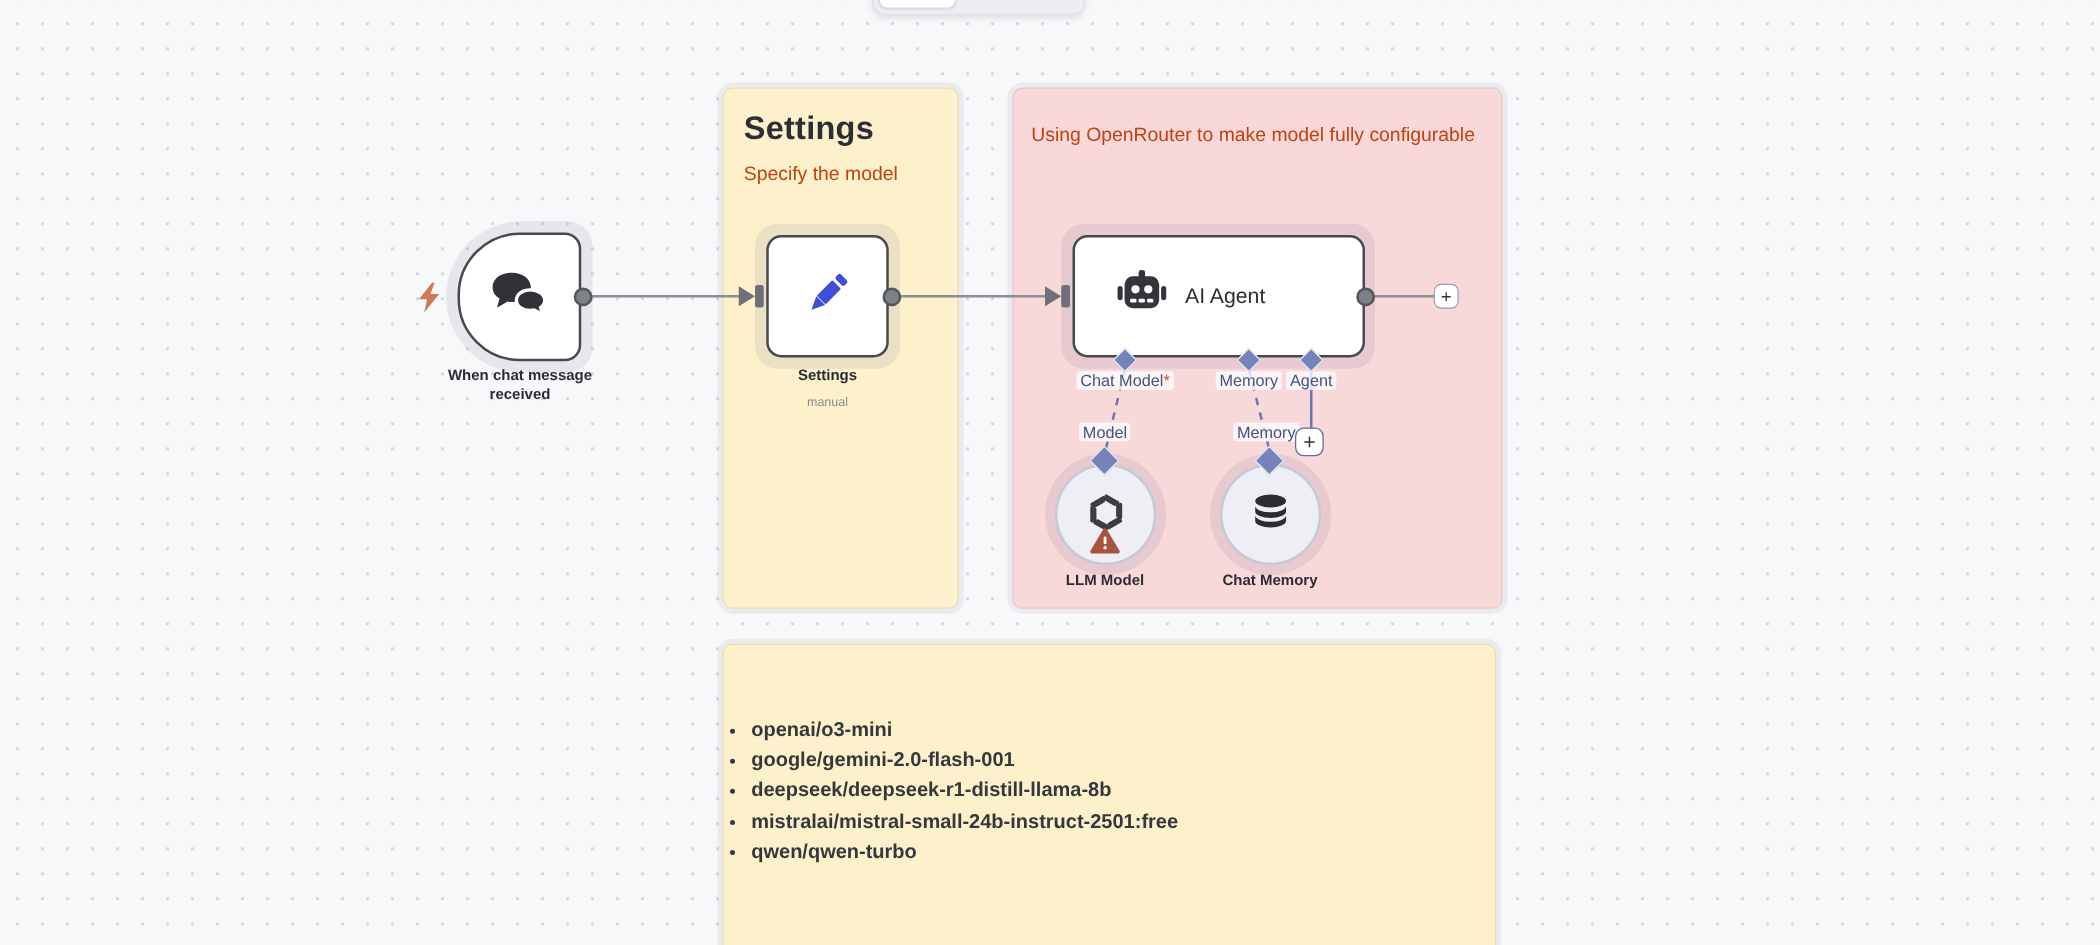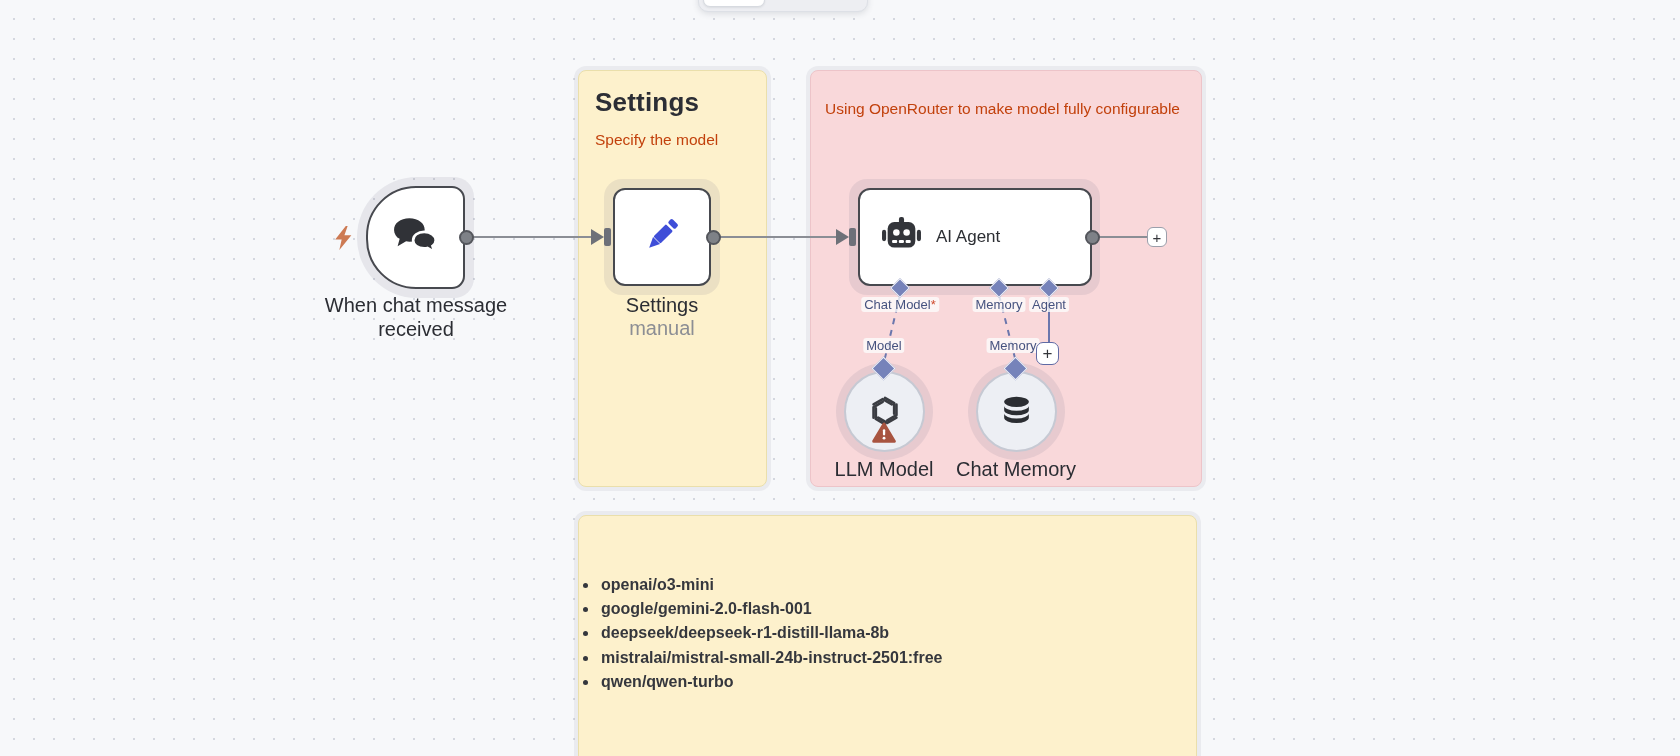--- a/index.html
+++ b/index.html
@@ -42,21 +42,21 @@
   .halo { position:absolute; background:rgba(105,110,135,.12); z-index:4; }
   .node { position:absolute; background:#ffffff; border:2.2px solid #47494f; z-index:4; }
   .halo-trigger { left:357px; top:177px; width:117px; height:121px; border-radius:60px 20px 20px 60px; }
   .node-trigger { left:366px; top:186px; width:99px;  height:103px; border-radius:50px 13px 13px 50px;
                   display:flex; align-items:center; justify-content:center; }
   .halo-settings { left:604px; top:179px; width:116px; height:116px; border-radius:18px; }
   .node-settings { left:613px; top:188px; width:98px; height:98px; border-radius:12px;
                    display:flex; align-items:center; justify-content:center; }
   .halo-agent { left:849px; top:179px; width:251px; height:116px; border-radius:18px; }
   .node-agent { left:858px; top:188px; width:234px; height:98px; border-radius:12px;
-                display:flex; align-items:center; padding-left:21px; gap:14px; }
+                display:flex; align-items:center; padding-left:33px; gap:14px; }
   .node-agent .agent-label { font-size:17px; color:#2c2e33; font-weight:500; }
 
   .halo-circ { border-radius:50%; width:97px; height:97px; }
   .halo-llm  { left:836px; top:363px; }
   .halo-mem  { left:968px; top:363px; }
   .node-circ { border-radius:50%; width:81px; height:81px; background:#edeff4;
                border:2px solid #c6c9d3; display:flex; align-items:center; justify-content:center; }
   .node-llm  { left:844px; top:371px; }
   .node-mem  { left:976px; top:371px; }
   .warn { position:absolute; left:872px; top:422px; z-index:5; }
@@ -68,23 +68,23 @@
              transform:rotate(45deg); z-index:5; }
   .d15 { width:14px; height:14px; } .d17 { width:17px; height:17px; }
   .plusbtn { position:absolute; background:#fff; border-radius:6px; z-index:6;
     display:flex; align-items:center; justify-content:center;
     font-size:15px; color:#33353a; line-height:1; }
   .plus-right { left:1147px; top:227px; width:20px; height:20px; border:1.5px solid #9b9fab; }
   .plus-tool  { left:1036px; top:342px; width:23px; height:23px; border:1.5px solid #5f6aa4; border-radius:7px; font-size:17px; }
 
   
   .node-label { position:absolute; z-index:5; text-align:center; transform:translateX(-50%);
-                font-size:20px; color:#2b2d33; font-weight:400; line-height:1.22; white-space:nowrap; }
+                font-size:12px; color:#2b2d33; font-weight:700; line-height:1.22; white-space:nowrap; }
   .node-sublabel { position:absolute; z-index:5; transform:translateX(-50%);
-                font-size:20px; color:#8c8e94; white-space:nowrap; }
+                font-size:10px; color:#8c8e94; white-space:nowrap; }
   .port-label { position:absolute; z-index:3; transform:translateX(-50%);
     font-size:13px; font-weight:500; color:#46527f; white-space:nowrap;
     background:rgba(252,252,253,.78); padding:0 3px; border-radius:3px; }
   .port-label .req { color:#cf4a2d; }
   .bolt { position:absolute; left:334px; top:226px; z-index:4; }
 </style>
 </head>
 <body>
 
 <div class="canvas">

